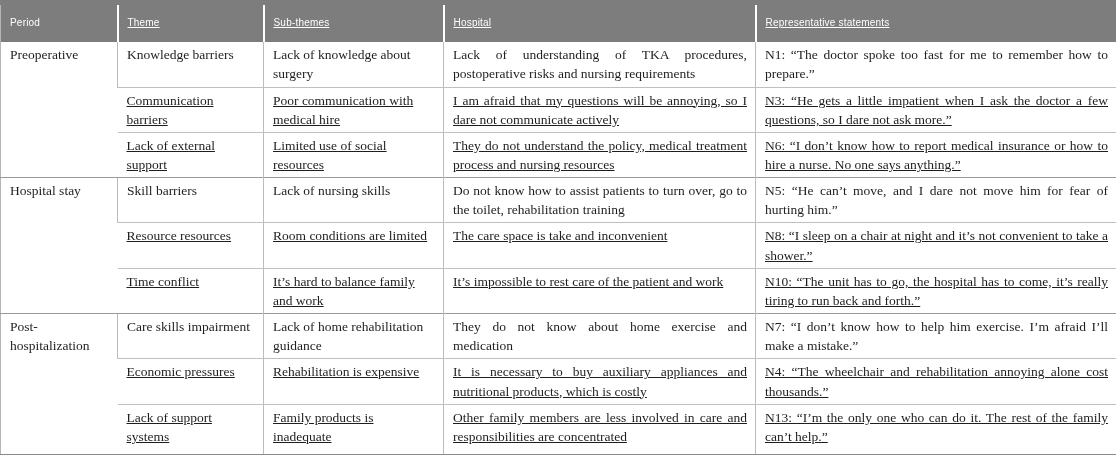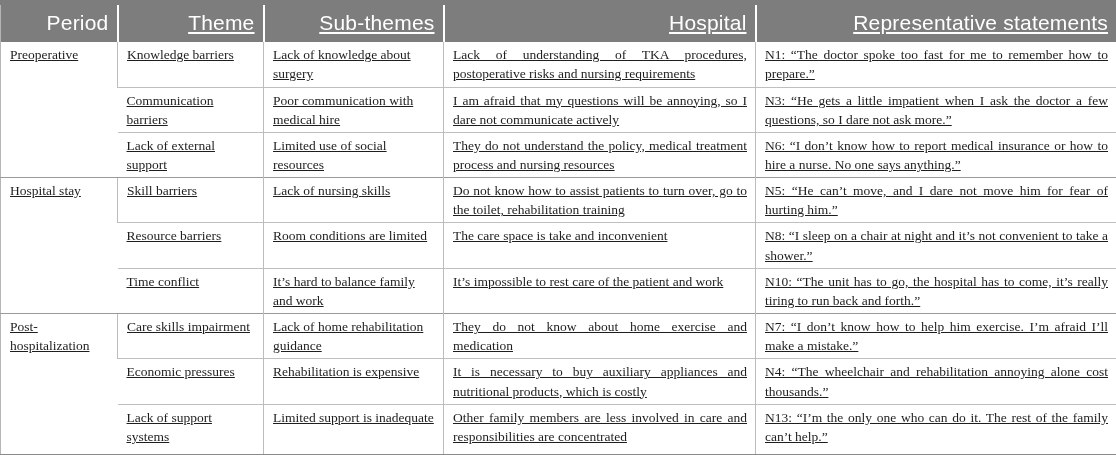--- a/index.html
+++ b/index.html
@@ -30,23 +30,23 @@
   col.c-theme    { width: 146px; }
   col.c-subtheme { width: 180px; }
   col.c-encoding { width: 312px; }
   col.c-statement{ width: 361px; }
 
   thead th {
     background: var(--header-bg, #7d7d7d);
     color: var(--header-text, #ffffff);
     font-family: "Liberation Sans", sans-serif;
     font-weight: 400;
-    font-size: 21px;
+    font-size: 10px;
     letter-spacing: 0.2px;
-    text-align: right;
+    text-align: left;
     vertical-align: middle;
     height: 35px;
     padding: 0 8px 2px 9px;
   }
   thead th + th {
     border-left: 2px solid #ffffff;
     text-decoration: underline;
   }
 
   tbody td {
@@ -55,21 +55,21 @@
     line-height: 1.42;
     border-left: 1px solid #bcbcbc;
   }
   tbody td:first-child { border-left: none; }
   tbody tr { height: 45px; }
   tbody tr:last-child { height: 51px; }
 
   
   tr.sub-row td { border-top: 1px solid #bfbfbf; text-decoration: underline; }
   
-  tr.group-start td { border-top: 1px solid #9a9a9a; text-decoration: underline; }
+  tr.group-start td { border-top: 1px solid #9a9a9a; }
   tr.first-group td { border-top: none; }
 
   td.encoding-cell, td.statement-cell { text-align: justify; }
   .bottom-gap { height: 4px; background: #ffffff; }
 </style>
 </head>
 <body>
 
 <div class="page">
   <div class="top-strip"></div>
@@ -111,21 +111,21 @@
           <td class="statement-cell">N6: “I don’t know how to report medical insurance or how to hire a nurse. No one says anything.”</td>
         </tr>
         <tr class="group-start">
           <td class="period-cell" rowspan="3">Hospital stay</td>
           <td class="theme-cell">Skill barriers</td>
           <td class="subtheme-cell">Lack of nursing skills</td>
           <td class="encoding-cell">Do not know how to assist patients to turn over, go to the toilet, rehabilitation training</td>
           <td class="statement-cell">N5: “He can’t move, and I dare not move him for fear of hurting him.”</td>
         </tr>
         <tr class="sub-row">
-          <td class="theme-cell">Resource barriers</td>
+          <td class="theme-cell">Resource resources</td>
           <td class="subtheme-cell">Room conditions are limited</td>
           <td class="encoding-cell">The care space is take and inconvenient</td>
           <td class="statement-cell">N8: “I sleep on a chair at night and it’s not convenient to take a shower.”</td>
         </tr>
         <tr class="sub-row">
           <td class="theme-cell">Time conflict</td>
           <td class="subtheme-cell">It’s hard to balance family and work</td>
           <td class="encoding-cell">It’s impossible to rest care of the patient and work</td>
           <td class="statement-cell">N10: “The unit has to go, the hospital has to come, it’s really tiring to run back and forth.”</td>
         </tr>
@@ -137,20 +137,20 @@
           <td class="statement-cell">N7: “I don’t know how to help him exercise. I’m afraid I’ll make a mistake.”</td>
         </tr>
         <tr class="sub-row">
           <td class="theme-cell">Economic pressures</td>
           <td class="subtheme-cell">Rehabilitation is expensive</td>
           <td class="encoding-cell">It is necessary to buy auxiliary appliances and nutritional products, which is costly</td>
           <td class="statement-cell">N4: “The wheelchair and rehabilitation annoying alone cost thousands.”</td>
         </tr>
         <tr class="sub-row">
           <td class="theme-cell">Lack of support systems</td>
-          <td class="subtheme-cell">Limited support is inadequate</td>
+          <td class="subtheme-cell">Family products is inadequate</td>
           <td class="encoding-cell">Other family members are less involved in care and responsibilities are concentrated</td>
           <td class="statement-cell">N13: “I’m the only one who can do it. The rest of the family can’t help.”</td>
         </tr>
       </tbody>
   </table>
   <div class="bottom-gap"></div>
 </div>
 
 </body></html>

